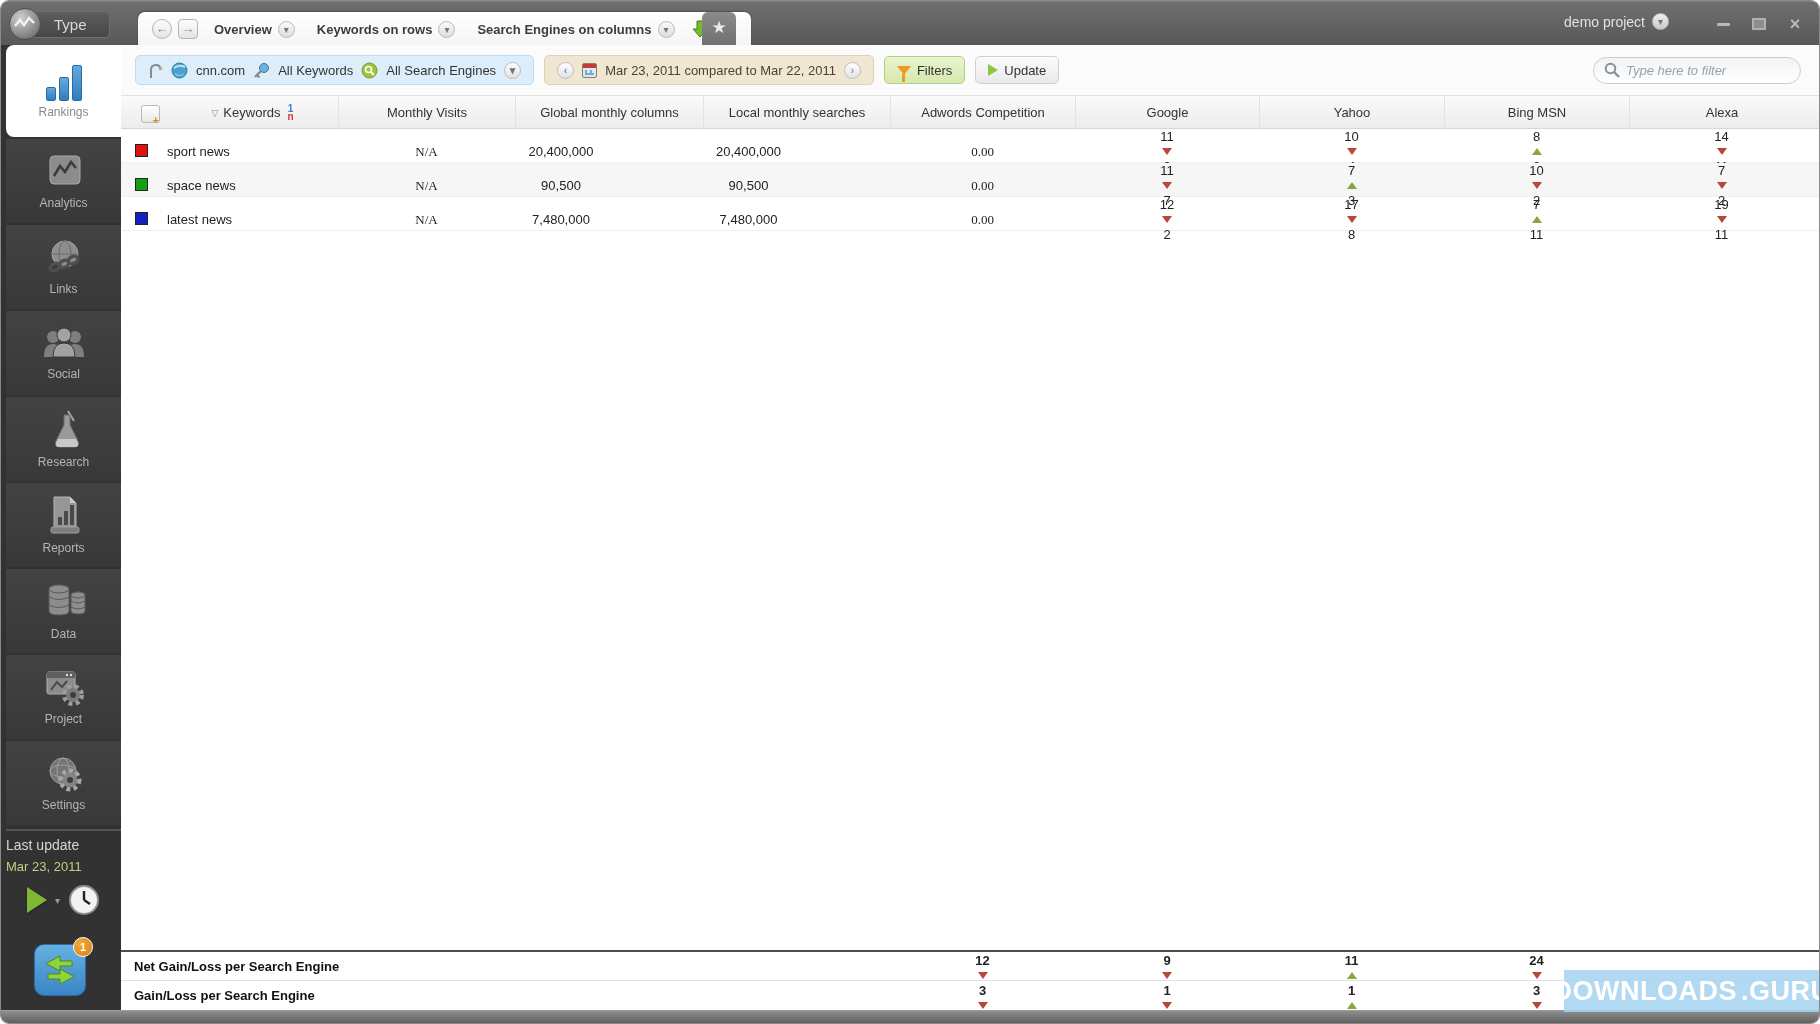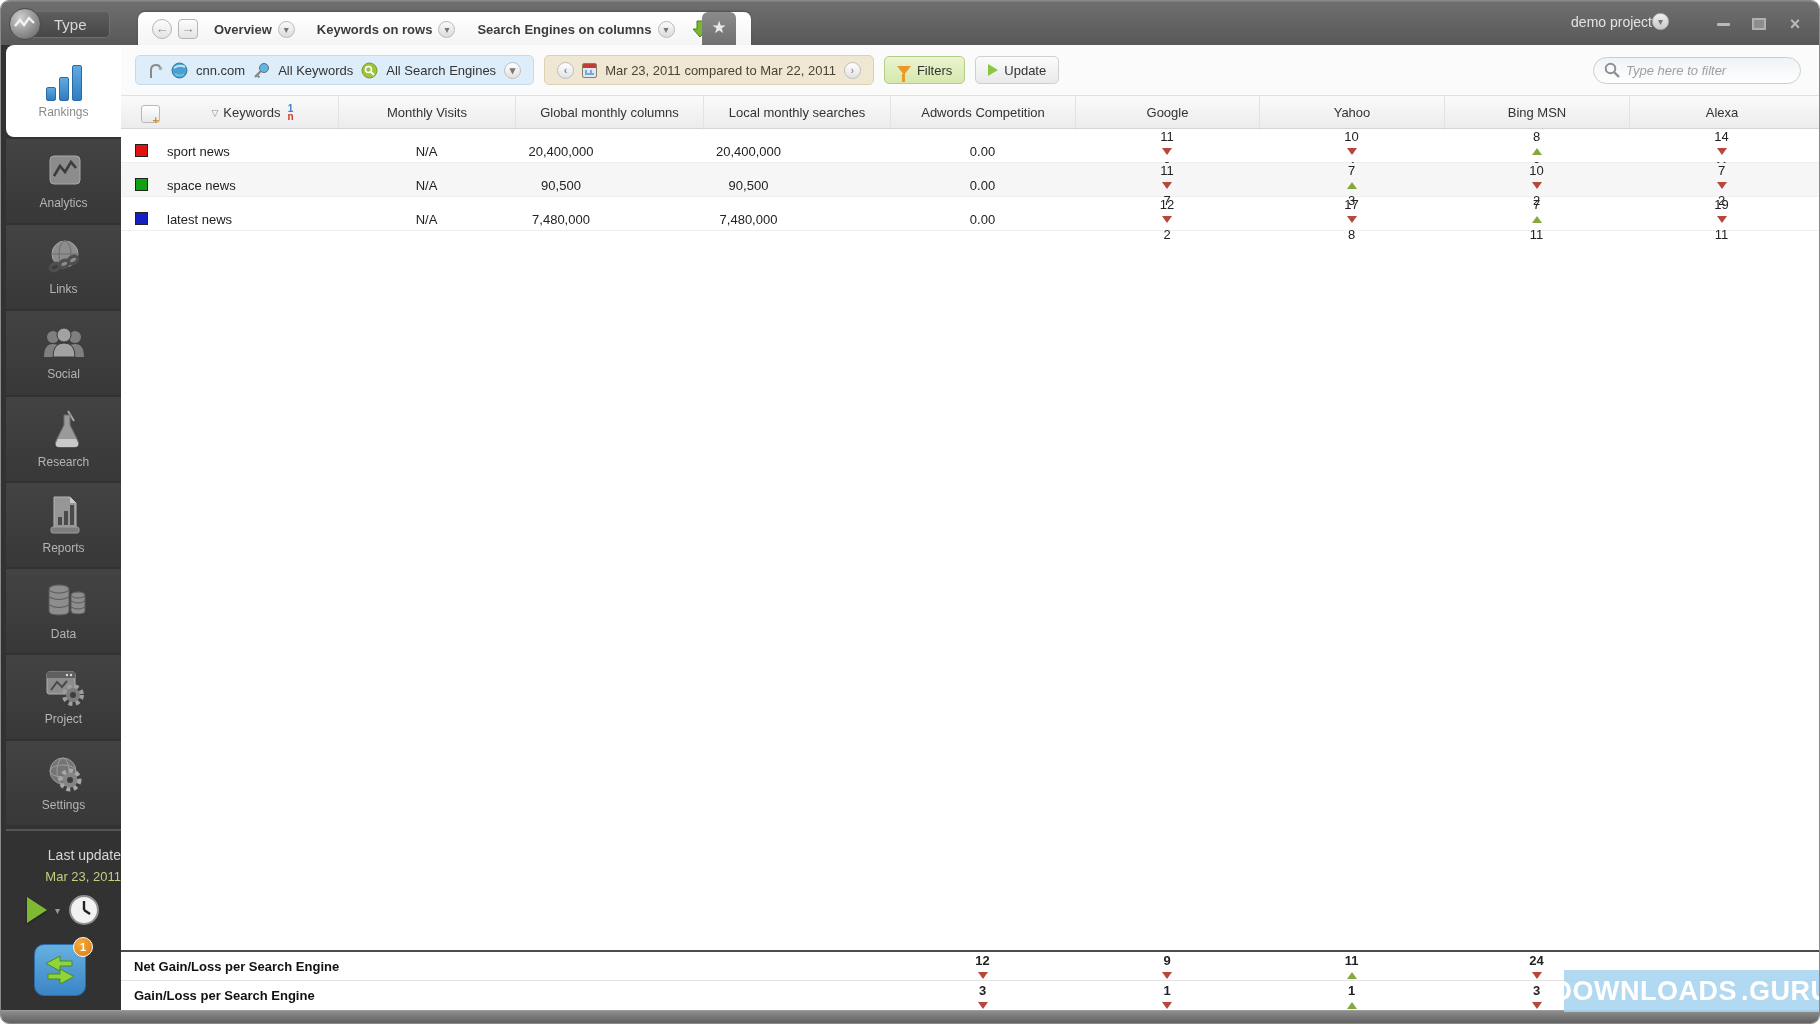--- a/index.html
+++ b/index.html
@@ -12,40 +12,40 @@
   .logo-sphere{ width:32px; height:32px; border-radius:50%; background:radial-gradient(circle at 35% 30%, #cfcfcf, #8f8f8f 55%, #5e5e5e); border:1px solid #4c4c4c; z-index:2; display:flex; align-items:center; justify-content:center; }
   .help-pill{ margin-left:-14px; padding:4px 22px 4px 26px; background:linear-gradient(#5d5d5d,#474747); border:1px solid #6e6e6e; border-radius:5px; color:#d8d8d8; font-size:15px; cursor:pointer; }
   .main-tab{ position:absolute; left:137px; top:10px; height:34px; background:linear-gradient(#ffffff,#f4f4f4); border-radius:7px 7px 0 0; display:flex; align-items:center; padding:0 14px; gap:10px; box-shadow:0 -1px 2px rgba(0,0,0,.25); }
   .nav-btn{ width:20px; height:20px; border-radius:50%; border:1px solid #b5b5b5; background:linear-gradient(#fdfdfd,#e4e4e4); color:#8a8a8a; font-size:13px; line-height:18px; text-align:center; cursor:pointer; }
   .nav-btn.fwd{ border-radius:4px; margin-left:-4px; }
   .tab-item{ display:flex; align-items:center; gap:6px; margin:0 6px; cursor:pointer; }
   .tab-item .lbl{ font-size:13px; font-weight:bold; color:#3c3c3c; }
   .chev-circle{ width:17px; height:17px; border-radius:50%; background:linear-gradient(#fafafa,#dcdcdc); border:1px solid #b9b9b9; color:#777; font-size:10px; line-height:15px; text-align:center; }
   .dl-icon svg, .pin-icon svg{ display:block; }
   .star-tab{ position:absolute; left:701px; top:10px; width:34px; height:34px; background:linear-gradient(#8b8b8b,#6f6f6f); border-radius:6px 6px 0 0; color:#e9e9e9; font-size:17px; text-align:center; line-height:32px; cursor:pointer; }
-  .project-select{ position:absolute; right:150px; top:11px; display:flex; align-items:center; color:#e2e2e2; font-size:14px; cursor:pointer; }
+  .project-select{ position:absolute; right:150px; top:11px; display:flex; align-items:center; gap:7px; color:#e2e2e2; font-size:14px; cursor:pointer; }
   .project-select .chev-circle{ background:linear-gradient(#efefef,#c9c9c9); }
   .win-controls{ position:absolute; right:14px; top:0; height:44px; display:flex; align-items:center; gap:16px; }
   .win-btn{ color:#b9b9b9; cursor:pointer; display:flex; align-items:center; justify-content:center; width:20px; height:20px; }
   .win-min-glyph{ width:13px; height:3px; background:#b9b9b9; border-radius:1px; }
   .win-max-glyph{ width:14px; height:12px; border:2px solid #b0b0b0; background:#8d8d8d; }
   .win-close{ font-size:18px; font-weight:bold; }
 
   
   .body-row{ flex:1; display:flex; min-height:0; }
 
   
   .sidebar{ flex:0 0 120px; background:#323232; display:flex; flex-direction:column; padding-left:5px; }
   .side-item{ height:84px; margin-bottom:2px; background:linear-gradient(#434343,#383838); display:flex; flex-direction:column; align-items:center; justify-content:center; gap:4px; cursor:pointer; }
   .side-item .s-label{ font-size:12px; color:#b4b4b4; }
   .side-item.active{ height:92px; background:#fff; border-radius:8px 0 0 8px; }
   .side-item.active .s-label{ color:#8a8a8a;text-align:right; }
   .bars{ display:flex; align-items:flex-end; gap:3px; height:38px; }
   .bars i{ display:block; width:10px; border-radius:2px; background:linear-gradient(#63aadf,#2f7dc1); border:1px solid #2a6ba6; }
-  .last-update{ border-top:2px solid #555; margin-top:2px; padding-top:16px; text-align:right; }
+  .last-update{ border-top:2px solid #555; margin-top:2px; padding-top:6px; text-align:left; }
   .lu-label{ color:#d6d6d6; font-size:14px; }
   .lu-date{ color:#c3cf7e; font-size:13px; margin-top:6px; }
   .lu-actions{ display:flex; align-items:center; justify-content:center; gap:8px; margin-top:10px; }
   .play-tri{ width:0; height:0; border-top:13px solid transparent; border-bottom:13px solid transparent; border-left:20px solid #7fb832; filter:drop-shadow(0 1px 1px rgba(0,0,0,.4)); cursor:pointer; }
   .play-chev{ color:#9a9a9a; font-size:10px; cursor:pointer; }
   .sync-area{ margin-top:auto; padding:0 0 14px 28px; position:relative; }
   .sync-btn{ position:relative; width:52px; height:52px; border-radius:10px; background:linear-gradient(#66b0e0,#3a85c6); border:1px solid #2d6ca8; display:flex; align-items:center; justify-content:center; cursor:pointer; }
   .badge{ position:absolute; top:-8px; right:-8px; width:20px; height:20px; border-radius:50%; background:radial-gradient(circle at 35% 30%, #f5a93b, #d97c14); border:1px solid #fff; color:#fff; font-size:11px; font-weight:bold; text-align:center; line-height:18px; }
 
   
@@ -75,21 +75,21 @@
   .kw-head{ display:flex; align-items:center; justify-content:center; gap:5px; }
   .sort-tri{ color:#8a8a8a; font-size:9px; }
   .sort-badge{ display:inline-flex; flex-direction:column; line-height:8px; font-size:10px; font-weight:bold; margin-left:2px; }
   .sort-badge .s1{ color:#3a7fd0; } .sort-badge .sn{ color:#cc3a2e; }
   .col-icon{ width:19px; height:18px; margin-left:3px; border:1px solid #b9b9b9; border-radius:3px; background:linear-gradient(#fff,#e8e8e8); position:relative; cursor:pointer; }
   .col-icon:after{ content:"+"; position:absolute; right:0px; top:-3px; color:#e08818; font-weight:bold; font-size:11px; }
   .trow{ height:34px; font-size:13px; color:#222; border-bottom:1px solid #efefef; }
   .trow.alt{ background:#f6f6f6; }
   .kw-square{ width:13px; height:13px; border:1px solid #222; margin-left:4px; }
   .cell-kw{ text-align:left; }
-  .cell-center{ text-align:center; }
+  .cell-center{ text-align:center;font-family:Liberation Serif, serif; }
   .cell-right{ text-align:center; padding-right:96px; }
   .engine-cell{ display:flex; align-items:center; justify-content:center; gap:4px;flex-direction:column; }
   .tri{ width:0; height:0; border-left:5px solid transparent; border-right:5px solid transparent; display:inline-block; }
   .tri[data-dir="down"]{ border-top:7px solid #b5473b; }
   .tri[data-dir="up"]{ border-bottom:7px solid #85a83f; }
 
   .fill-space{ flex:1; }
 
   
   .summary{ border-top:2px solid #4c4c4c; }

